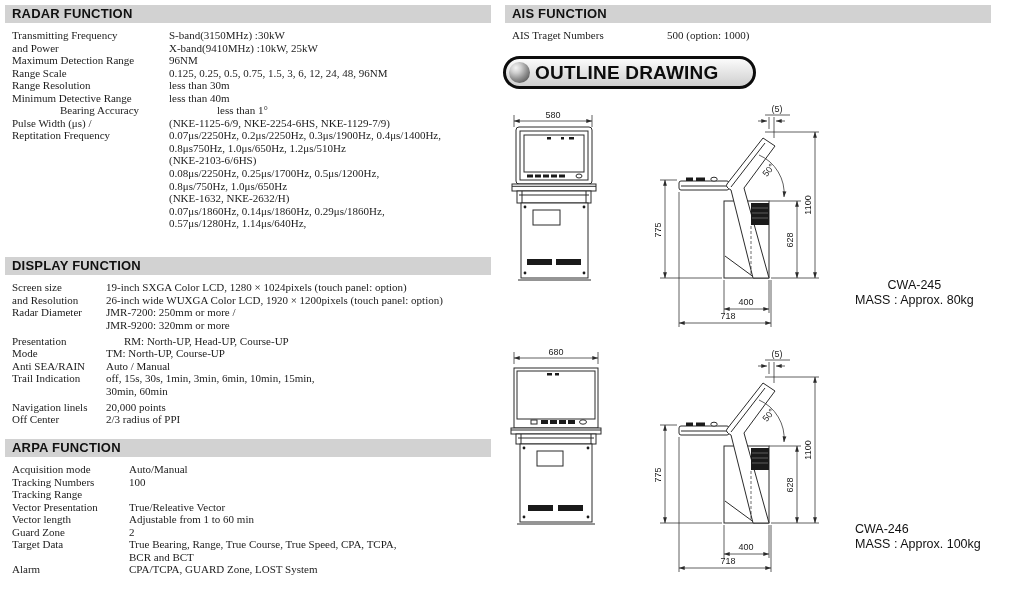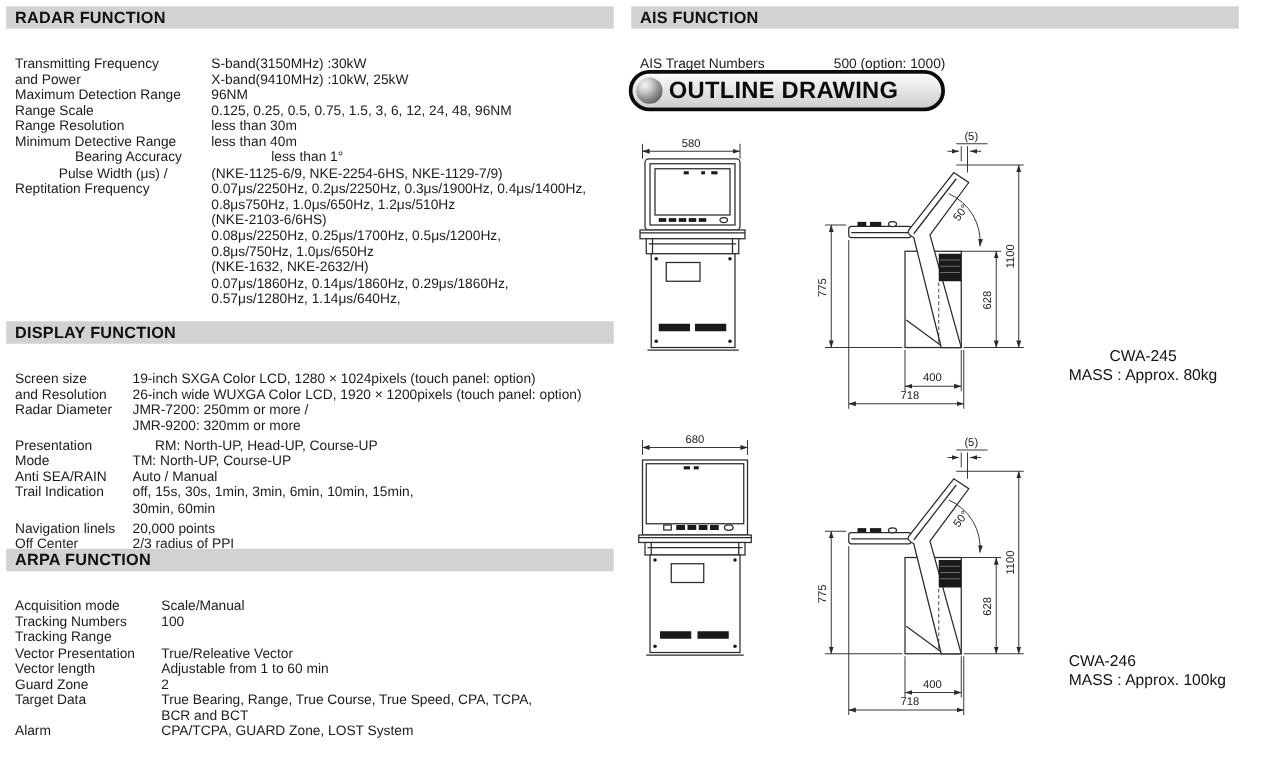--- a/index.html
+++ b/index.html
@@ -5,21 +5,21 @@
   html,body{margin:0;padding:0;background:#fff;}
   .page{position:relative;width:1010px;height:606px;background:#ffffff;overflow:hidden;
         font-family:"Liberation Sans",sans-serif;color:#1c1c1c;}
   .spec-section{position:absolute;width:486px;}
   #sec-radar{left:5px;top:5px;}
   #sec-display{left:5px;top:257px;}
   #sec-arpa{left:5px;top:439px;}
   #sec-ais{left:505px;top:5px;}
   .sec-header{height:18px;background:#d2d2d2;font-weight:bold;font-size:13px;line-height:18px;
               padding-left:7px;color:#111;letter-spacing:.2px;}
-  .rows{margin-top:22px;padding-left:7px;}
+  .rows{margin-top:6px;padding-left:7px;font-family:Liberation Serif, serif;}
   .spec-row{display:flex;font-size:11px;line-height:12.55px;white-space:nowrap;}
   .spec-row.gap{margin-top:3.5px;}
   .spec-row .lbl{flex:none;}
   .spec-row .val{flex:none;white-space:nowrap;}
   
   #outline-capsule{position:absolute;left:503px;top:56px;width:247px;height:27px;
       border:3px solid #0c0c0c;border-radius:17px;display:flex;align-items:center;
       background:linear-gradient(180deg,#fbfbfb 0%,#e7e7e7 45%,#cfcfcf 100%);}
   .sphere{width:21px;height:21px;border-radius:50%;margin-left:3px;flex:none;
       background:radial-gradient(circle at 33% 28%,#f5f5f5 0%,#cfcfcf 25%,#8f8f8f 55%,#555 85%);}
@@ -72,21 +72,21 @@
         </div>
         <div class="spec-row">
           <span class="lbl" style="width: 157px;">Minimum Detective Range</span>
           <span class="val">less than 40m</span>
         </div>
         <div class="spec-row">
           <span class="lbl" style="width: 157px; padding-left: 48px;">Bearing Accuracy</span>
           <span class="val">less than 1°</span>
         </div>
         <div class="spec-row">
-          <span class="lbl" style="width: 157px; text-align: center;">Pulse Width (μs) /</span>
+          <span class="lbl" style="width: 157px;">Pulse Width (μs) /</span>
           <span class="val">(NKE-1125-6/9, NKE-2254-6HS, NKE-1129-7/9)</span>
         </div>
         <div class="spec-row">
           <span class="lbl" style="width: 157px;">Reptitation Frequency</span>
           <span class="val">0.07μs/2250Hz, 0.2μs/2250Hz, 0.3μs/1900Hz, 0.4μs/1400Hz,</span>
         </div>
         <div class="spec-row">
           <span class="lbl" style="width: 157px;"></span>
           <span class="val">0.8μs750Hz, 1.0μs/650Hz, 1.2μs/510Hz</span>
         </div>
@@ -169,21 +169,21 @@
       </div>
   </section>
 
   <section class="spec-section" id="sec-arpa">
     <div class="sec-header">
       <span>ARPA FUNCTION</span>
     </div>
     <div class="rows">
         <div class="spec-row">
           <span class="lbl" style="width: 117px;">Acquisition mode</span>
-          <span class="val">Scale/Manual</span>
+          <span class="val">Auto/Manual</span>
         </div>
         <div class="spec-row">
           <span class="lbl" style="width: 117px;">Tracking Numbers</span>
           <span class="val">100</span>
         </div>
         <div class="spec-row">
           <span class="lbl" style="width: 117px;">Tracking Range</span>
           <span class="val"></span>
         </div>
         <div class="spec-row">

